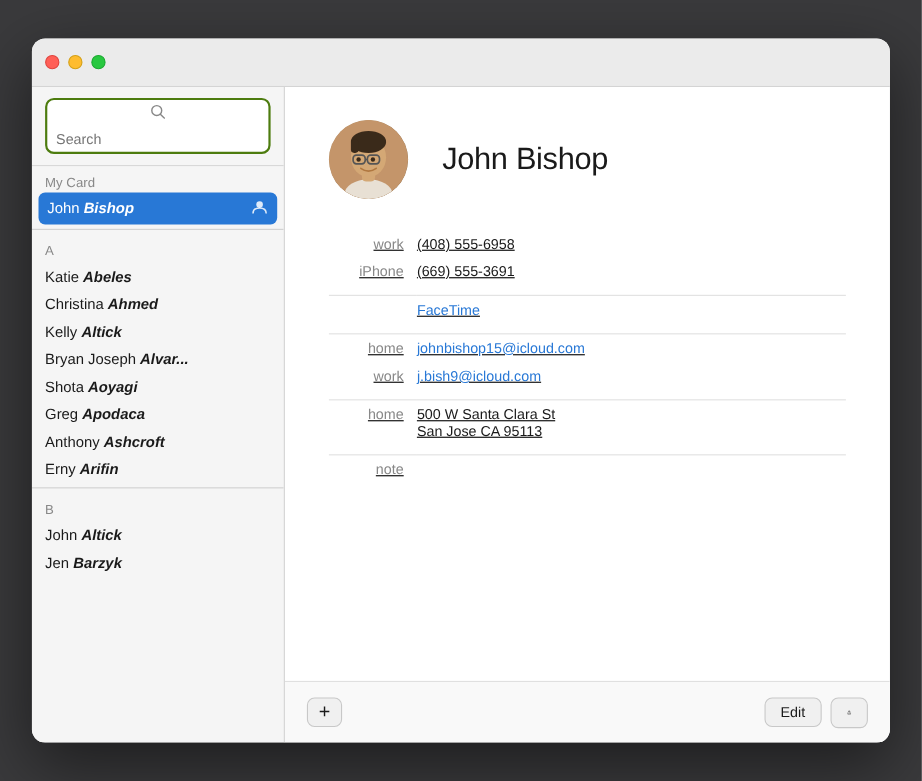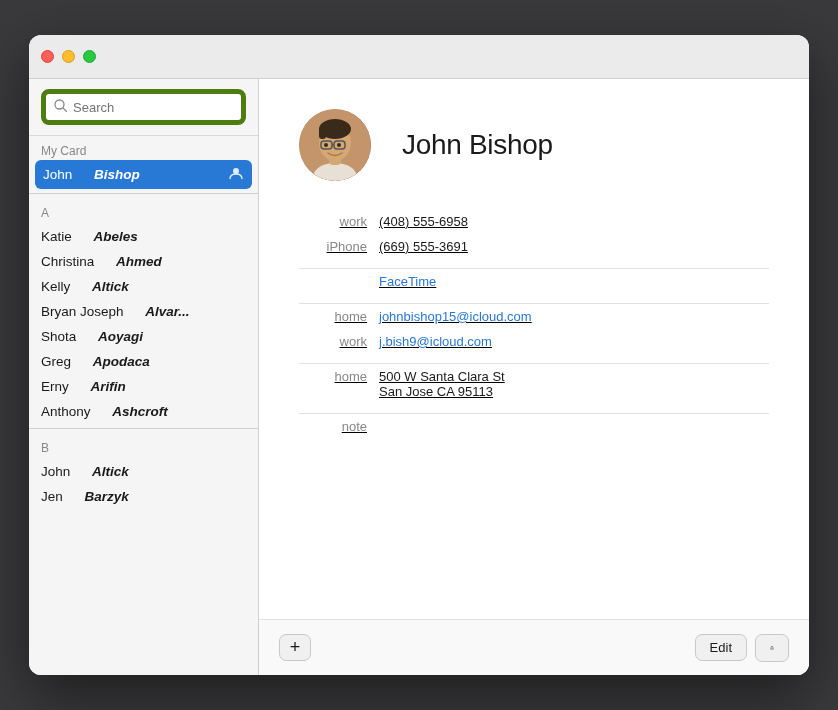--- a/index.html
+++ b/index.html
@@ -72,24 +72,25 @@
 
     .search-bar {
       padding: 10px 12px;
       border-bottom: 1px solid #d8d8d8;
     }
 
     .search-input-wrap {
       display: flex;
       align-items: center;
       background: #ffffff;
-      border: 5px solid #4d7c0f;
+      border: 2px solid #4d7c0f;
       border-radius: 8px;
       padding: 4px 8px;
       gap: 6px;
+      flex-direction: column;
     }
 
     .search-icon-svg {
       color: #888;
       flex-shrink: 0;
     }
 
     .search-input {
       border: none;
       outline: none;
@@ -119,21 +120,21 @@
       padding: 8px 12px 2px 12px;
     }
 
     .contact-row {
       display: flex;
       align-items: center;
       padding: 5px 12px;
       cursor: pointer;
       font-size: 13.5px;
       color: #1a1a1a;
-      gap: 18px;
+      gap: 0;
     }
 
     .contact-row.selected {
       background: #2878d6;
       color: #ffffff;
       border-radius: 6px;
       margin: 0 6px;
       padding: 5px 8px;
     }
 
@@ -365,26 +366,26 @@
         </div>
         <div class="contact-row">
           <span class="first-name">Shota&nbsp;</span>
           <span class="last-name">Aoyagi</span>
         </div>
         <div class="contact-row">
           <span class="first-name">Greg&nbsp;</span>
           <span class="last-name">Apodaca</span>
         </div>
         <div class="contact-row">
+          <span class="first-name">Anthony&nbsp;</span>
+          <span class="last-name">Ashcroft</span>
+        </div>
+        <div class="contact-row">
           <span class="first-name">Erny&nbsp;</span>
           <span class="last-name">Arifin</span>
-        </div>
-        <div class="contact-row">
-          <span class="first-name">Anthony&nbsp;</span>
-          <span class="last-name">Ashcroft</span>
         </div>
 
         <div class="group-divider"></div>
 
         <div class="section-label">B</div>
 
         <div class="contact-row">
           <span class="first-name">John&nbsp;</span>
           <span class="last-name">Altick</span>
         </div>

